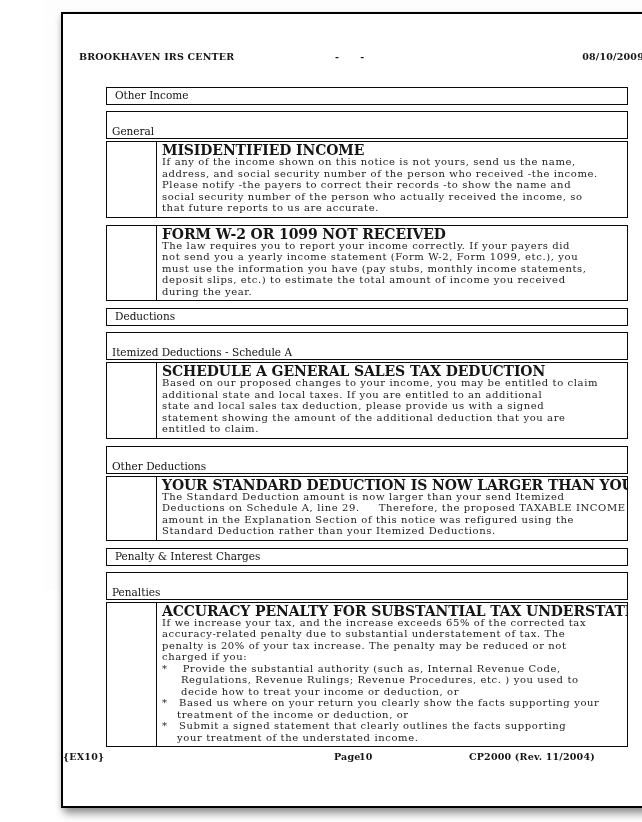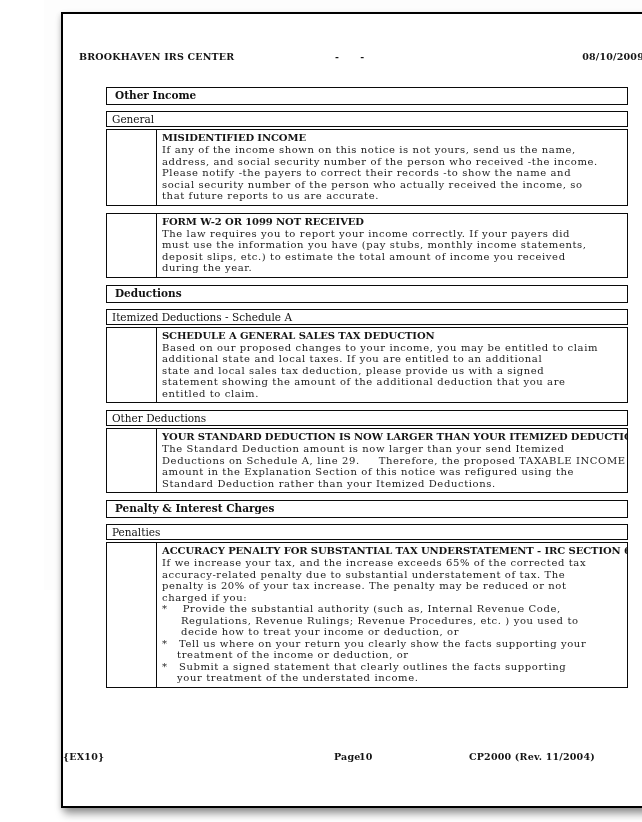--- a/index.html
+++ b/index.html
@@ -46,34 +46,34 @@
   .ftr-page-number { left: 296px; top: 736px; }
   .ftr-form        { left: 406px; top: 736px; }
 
   .doc-body {
     margin: 73px 0 0 43px;
     width: 522px;
   }
   .sec-title {
     box-sizing: border-box;
     border: 1.5px solid #0a0a0a;
-    font-weight: bold;
+    font-weight: normal;
     font-size: 10.5px;
     line-height: 13px;
     padding: 1px 8px 2px 8px;
     color: #111111;
     margin-bottom: 6px;
     background: #ffffff;
   }
   .sub-title {
     box-sizing: border-box;
     border: 1.5px solid #0a0a0a;
     font-size: 10.5px;
     line-height: 12px;
-    padding: 1px 5px 1px 5px;
+    padding: 13px 5px 1px 5px;
     color: #111111;
     margin-bottom: 2px;
     background: #ffffff;
   }
   .content-box {
     box-sizing: border-box;
     border: 1.5px solid #0a0a0a;
     display: flex;
     margin-bottom: 7px;
     background: #ffffff;
@@ -83,21 +83,21 @@
     flex: 0 0 49px;
     border-right: 1.5px solid #0a0a0a;
   }
   .text-cell {
     flex: 1;
     padding: 2px 3px 3px 5px;
     overflow: hidden;
   }
   .item-heading {
     font-weight: bold;
-    font-size: 10px;
+    font-size: 14px;
     letter-spacing: -0.1px;
     line-height: 12px;
     color: #151515;
     white-space: pre;
   }
   .item-line {
     font-size: 10px;
     letter-spacing: 0.6px;
     line-height: 11.5px;
     color: #1b1b1b;
@@ -126,20 +126,21 @@
             <div class="item-line">Please notify -the payers to correct their records -to show the name and</div>
             <div class="item-line">social security number of the person who actually received the income, so</div>
             <div class="item-line">that future reports to us are accurate.</div>
           </div>
         </div>
         <div class="content-box">
           <div class="left-cell"></div>
           <div class="text-cell">
             <div class="item-heading">FORM W-2 OR 1099 NOT RECEIVED</div>
             <div class="item-line">The law requires you to report your income correctly. If your payers did</div>
+            <div class="item-line">not send you a yearly income statement (Form W-2, Form 1099, etc.), you</div>
             <div class="item-line">must use the information you have (pay stubs, monthly income statements,</div>
             <div class="item-line">deposit slips, etc.) to estimate the total amount of income you received</div>
             <div class="item-line">during the year.</div>
           </div>
         </div>
         <div class="sec-title">Deductions</div>
         <div class="sub-title">Itemized Deductions - Schedule A</div>
         <div class="content-box">
           <div class="left-cell"></div>
           <div class="text-cell">
@@ -168,21 +169,21 @@
           <div class="left-cell"></div>
           <div class="text-cell">
             <div class="item-heading">ACCURACY PENALTY FOR SUBSTANTIAL TAX UNDERSTATEMENT - IRC SECTION 6662(d)</div>
             <div class="item-line">If we increase your tax, and the increase exceeds 65% of the corrected tax</div>
             <div class="item-line">accuracy-related penalty due to substantial understatement of tax. The</div>
             <div class="item-line">penalty is 20% of your tax increase. The penalty may be reduced or not</div>
             <div class="item-line">charged if you:</div>
             <div class="item-line">*    Provide the substantial authority (such as, Internal Revenue Code,</div>
             <div class="item-line">     Regulations, Revenue Rulings; Revenue Procedures, etc. ) you used to</div>
             <div class="item-line">     decide how to treat your income or deduction, or</div>
-            <div class="item-line">*   Tell us where on your return you clearly show the facts supporting your</div>
+            <div class="item-line">*   Based us where on your return you clearly show the facts supporting your</div>
             <div class="item-line">    treatment of the income or deduction, or</div>
             <div class="item-line">*   Submit a signed statement that clearly outlines the facts supporting</div>
             <div class="item-line">    your treatment of the understated income.</div>
           </div>
         </div>
       </div>
 
     <span class="ftr-left">{EX10}</span>
     <span class="ftr-page-label">Page</span>
     <span class="ftr-page-number">10</span>

